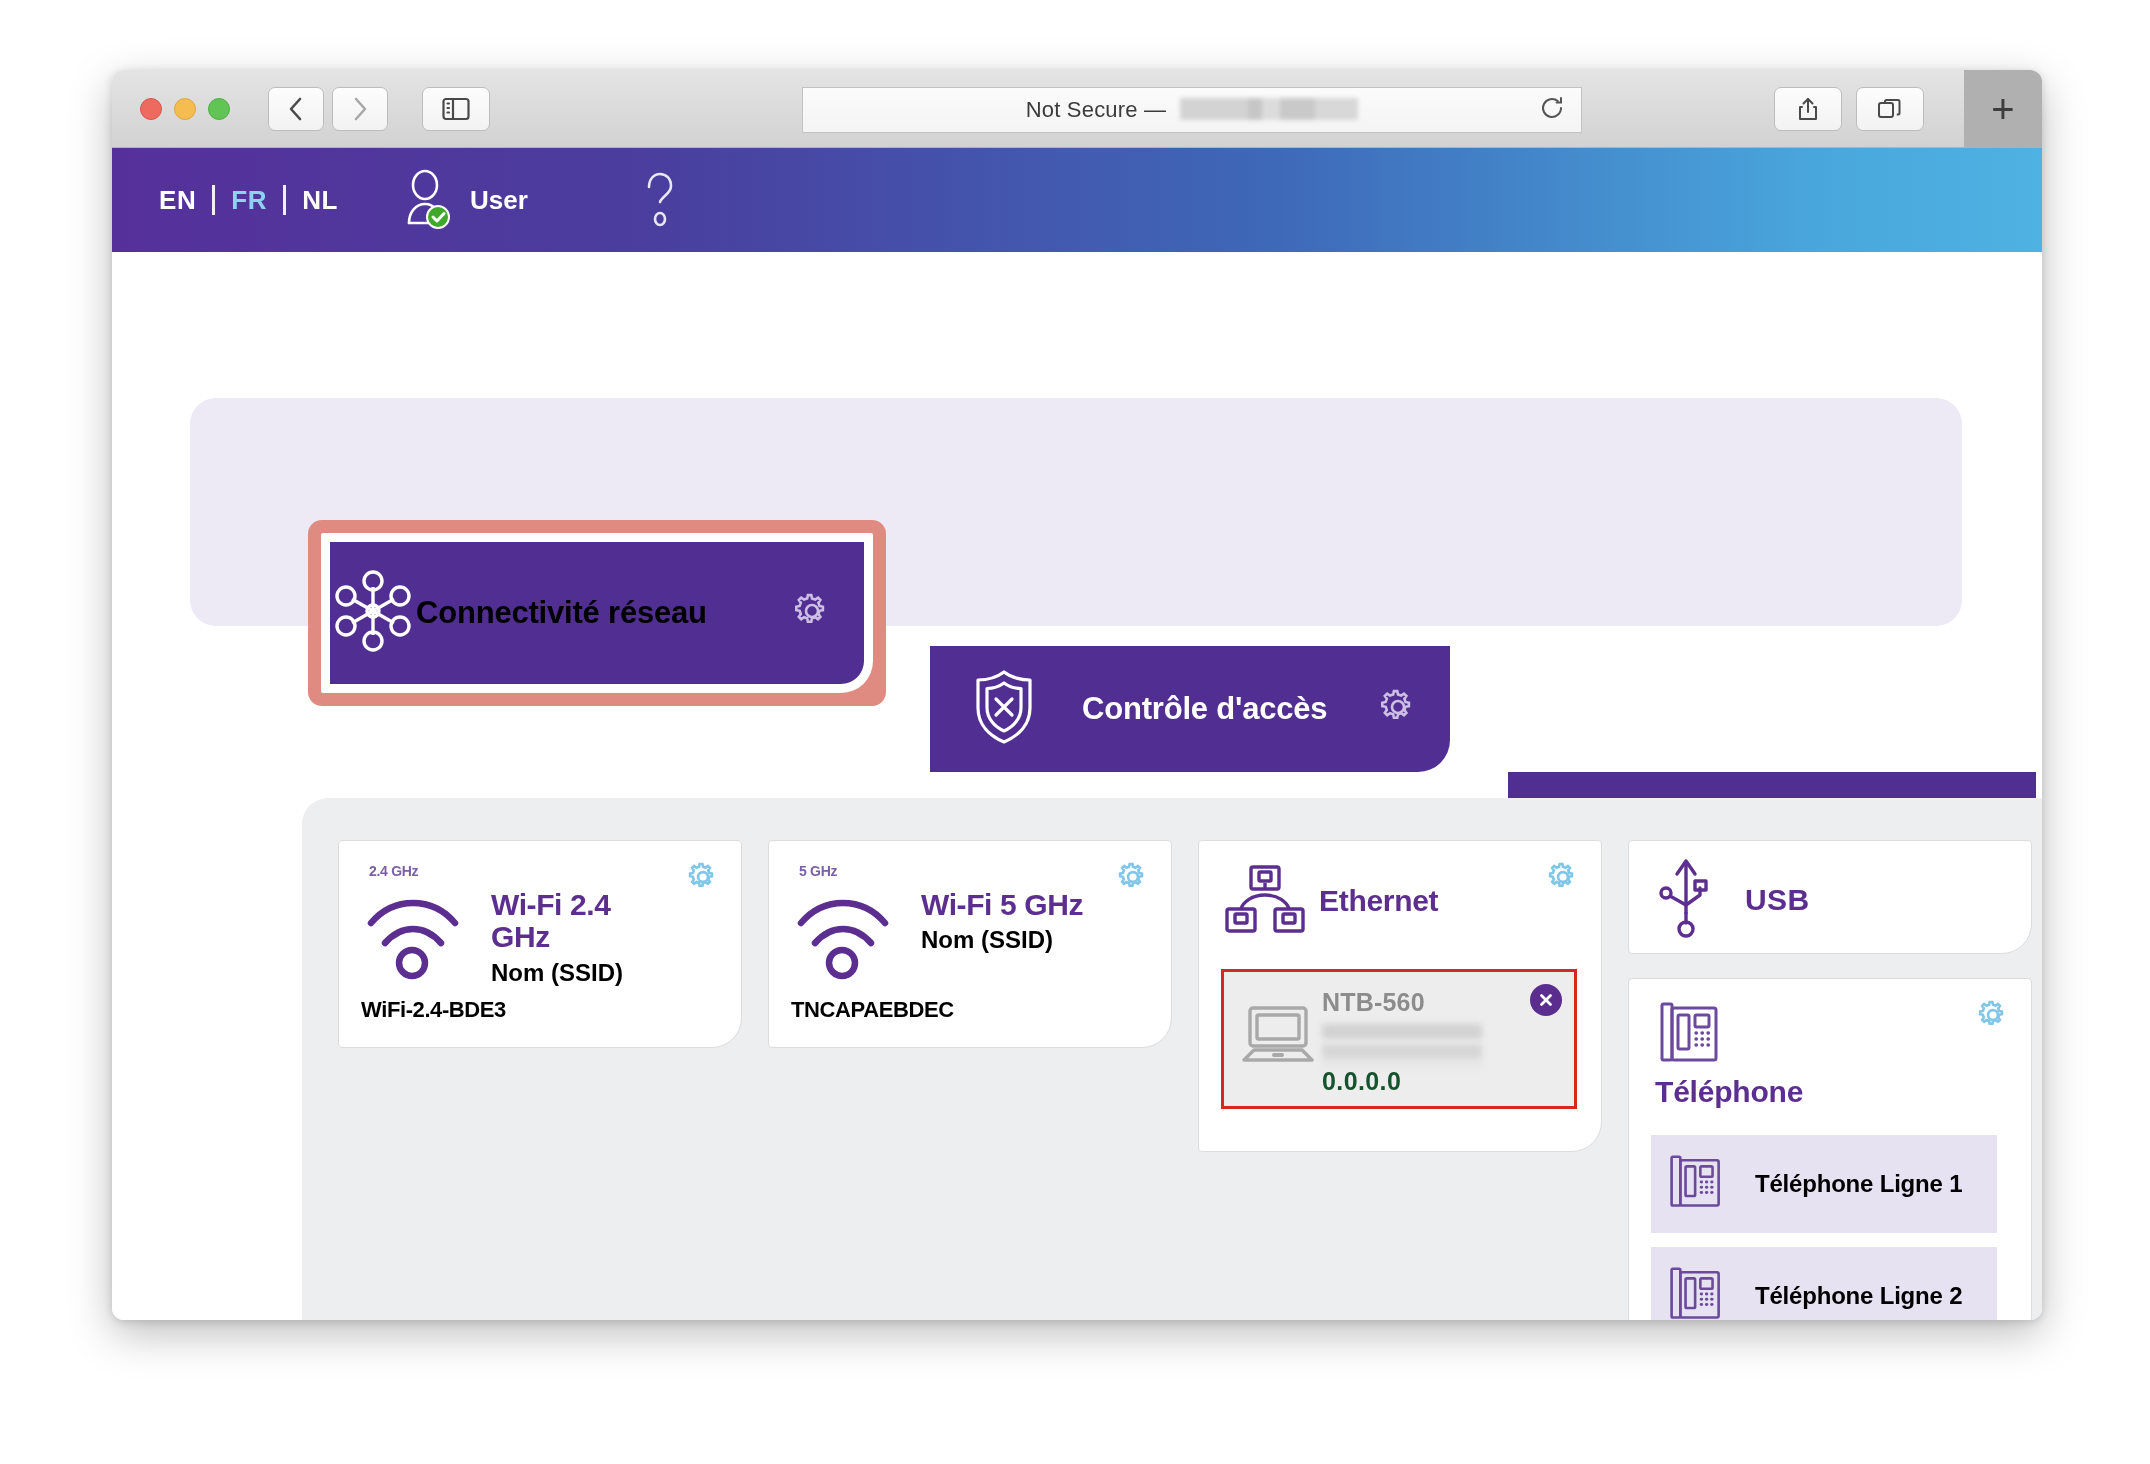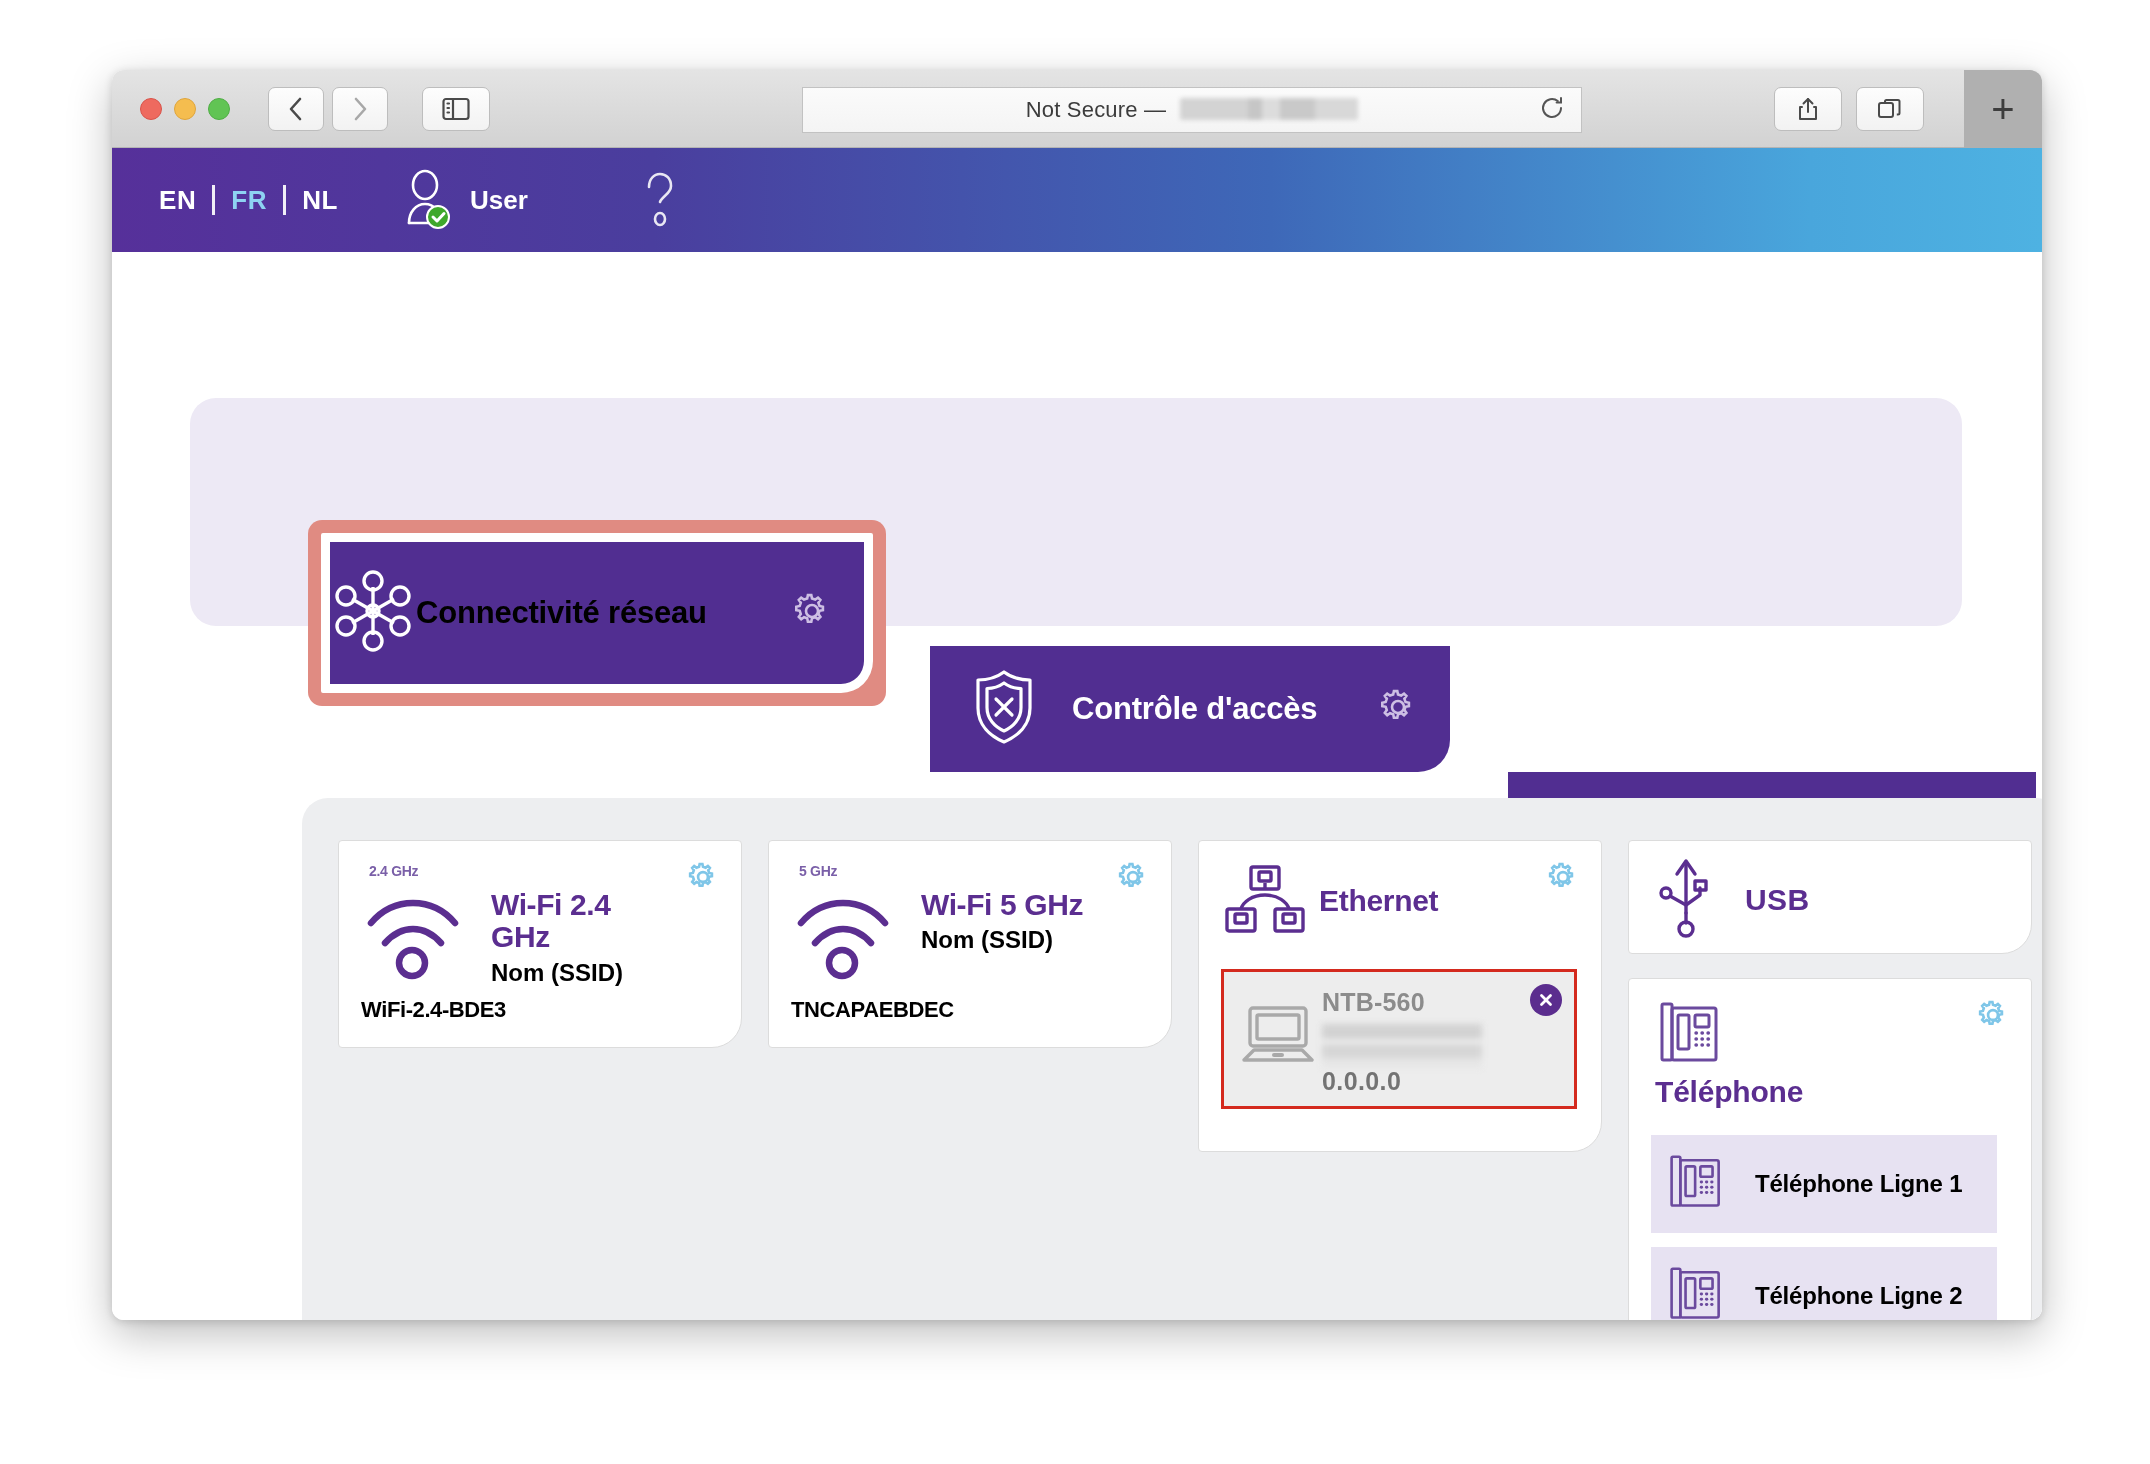--- a/index.html
+++ b/index.html
@@ -159,21 +159,21 @@
   .navcard {
     background: #512E91;
     border-radius: 0 0 32px 0;
     display: flex;
     align-items: center;
     position: relative;
     color: #ffffff;
   }
 
   .navcard .nc-icon { margin-left: 36px; flex: 0 0 auto; }
-  .navcard .nc-text { margin-left: 30px; flex: 1 1 auto; }
+  .navcard .nc-text { margin-left: 40px; flex: 1 1 auto; }
   .nc-title { font-size: 31px; font-weight: bold; line-height: 1.16; letter-spacing: -0.2px; }
   .nc-sub { font-size: 22px; font-weight: bold; line-height: 1.25; margin-top: 4px; }
   .nc-gear {
     position: absolute;
     right: 30px;
     top: 50%;
     transform: translateY(-50%);
     color: #cdbfe4;
   }
 
@@ -273,21 +273,21 @@
   }
   .device-mac {
     position: absolute; left: 98px; top: 52px;
     width: 160px; height: 44px;
     background: linear-gradient(180deg,
       #d2d2d2 0 36%, #ffffff 36% 44%, #d6d6d6 44% 78%, #e6e6e6 78% 100%);
     filter: blur(3px);
   }
   .device-ip {
     position: absolute; left: 98px; bottom: 10px;
-    font-size: 25px; font-weight: bold; color: #737373; letter-spacing: 0.4px;
+    font-size: 25px; font-weight: bold; color: #14532d; letter-spacing: 0.4px;
   }
   .device-close {
     position: absolute; right: 12px; top: 12px;
     width: 32px; height: 32px;
     border-radius: 50%;
     background: #5B2D8E;
     display: flex; align-items: center; justify-content: center;
   }
 
   #tile-usb { left: 1326px; top: 42px; width: 404px; height: 114px; }

